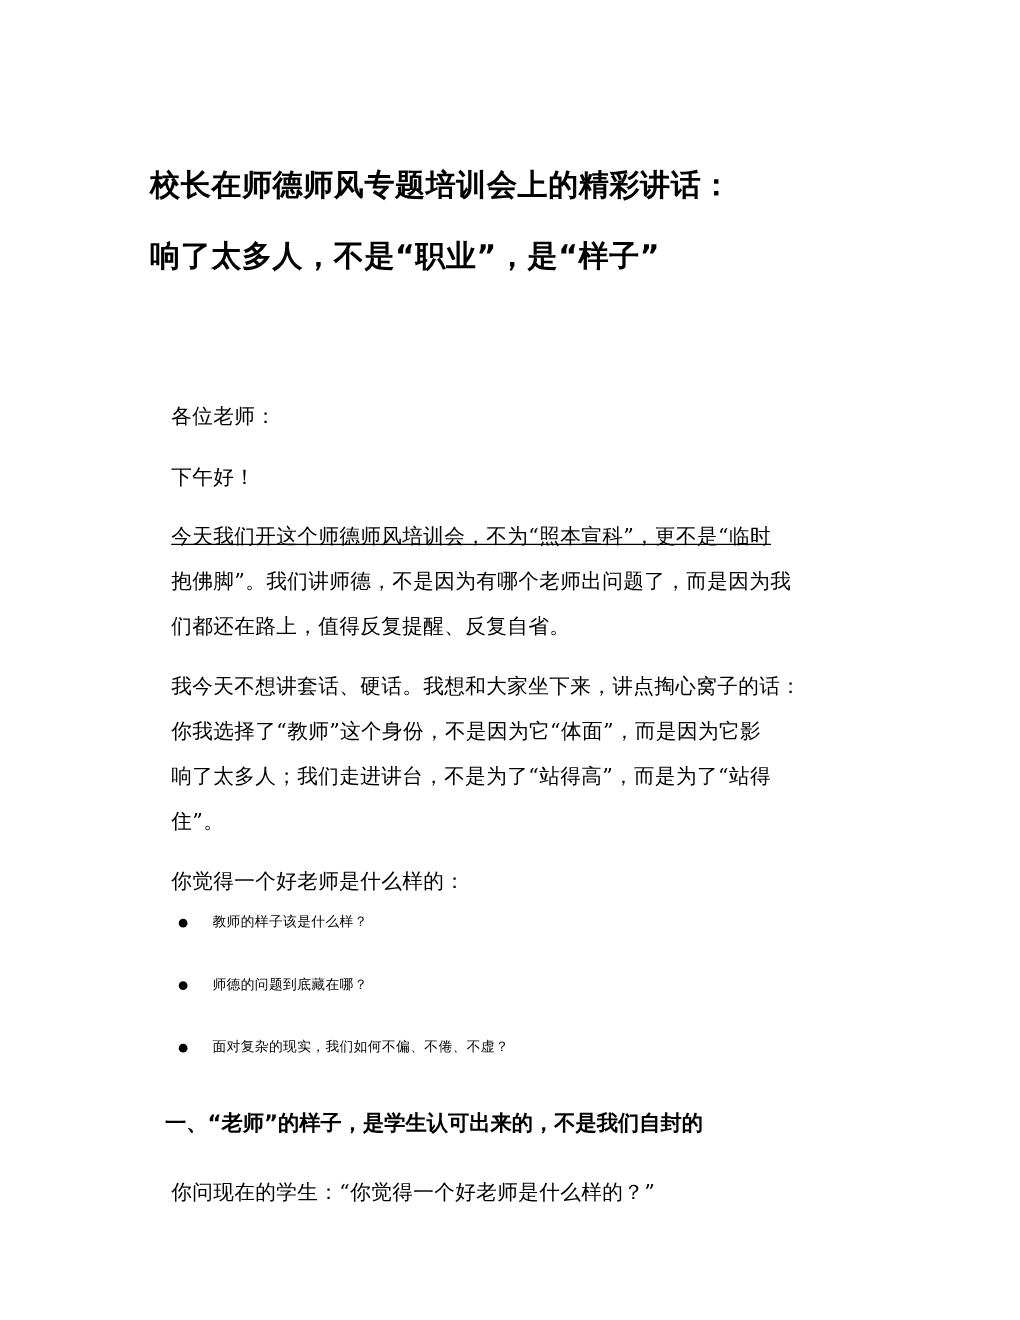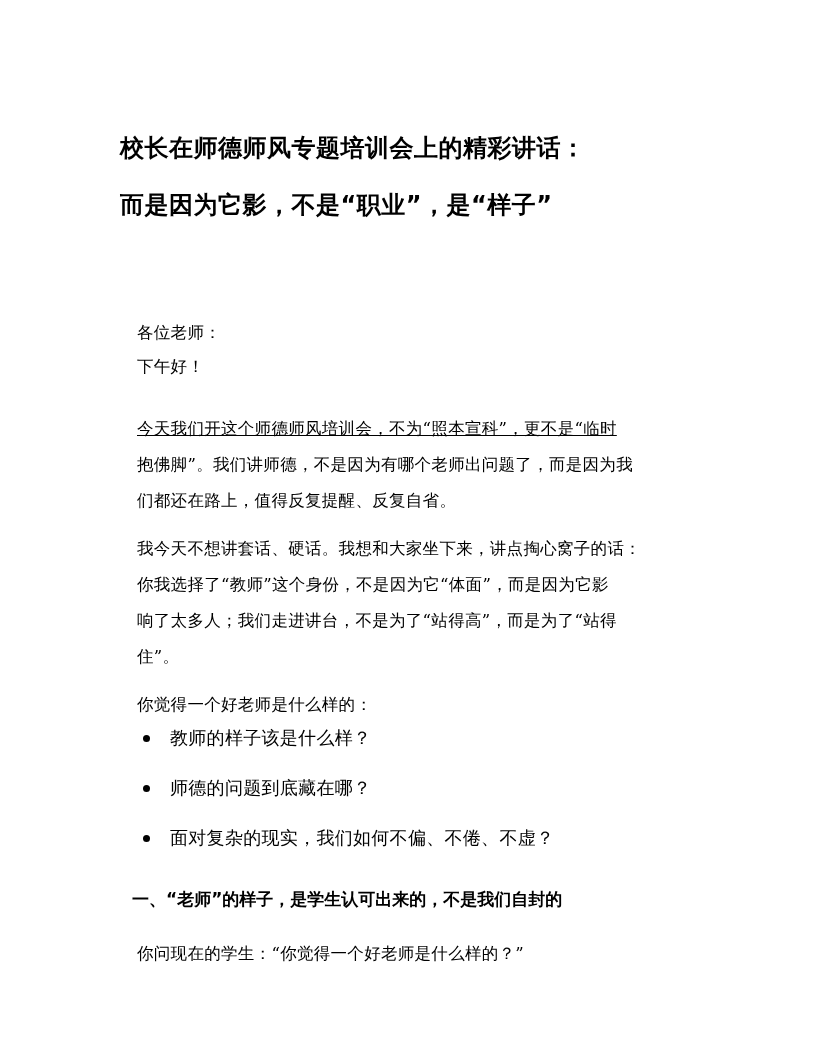--- a/index.html
+++ b/index.html
@@ -46,48 +46,49 @@
       position: absolute;
       left: 143px;
       width: 7px;
       height: 7px;
       border-radius: 50%;
       background: #000000;
     }
     .bullet-text {
       position: absolute;
       left: 170px;
-      font-size: 18px;
+      font-size: 11px;
       line-height: 22px;
       white-space: nowrap;
       margin: 0;
       letter-spacing: 0.3px;
+      font-family: Liberation Serif, serif;
     }
     .section-heading {
       position: absolute;
       left: 120px;
       font-family: "DejaVu Sans", "Liberation Sans", sans-serif;
       font-weight: bold;
       font-size: 17px;
       line-height: 22px;
       white-space: nowrap;
       margin: 12px;
     }
   </style>
 </head>
 <body>
 
 <div class="page">
 
   <h1 class="title-line" style="top:133px;">校长在师德师风专题培训会上的精彩讲话：</h1>
-  <h1 class="title-line" style="top:190px;">而是因为它影，不是“职业”，是“样子”</h1>
+  <h1 class="title-line" style="top:190px;">响了太多人，不是“职业”，是“样子”</h1>
 
   <p class="para-line" style="top:305px;">各位老师：</p>
 
-  <p class="para-line" style="top:339px;">下午好！</p>
+  <p class="para-line" style="top:354px;">下午好！</p>
 
   <div>
     <p class="para-line" style="top:401px;text-decoration:underline;">今天我们开这个师德师风培训会，不为“照本宣科”，更不是“临时</p>
     <p class="para-line" style="top:437px;">抱佛脚”。我们讲师德，不是因为有哪个老师出问题了，而是因为我</p>
     <p class="para-line" style="top:473px;">们都还在路上，值得反复提醒、反复自省。</p>
   </div>
 
   <div>
     <p class="para-line" style="top:521px;">我今天不想讲套话、硬话。我想和大家坐下来，讲点掏心窝子的话：</p>
     <p class="para-line" style="top:557px;">你我选择了“教师”这个身份，不是因为它“体面”，而是因为它影</p>

